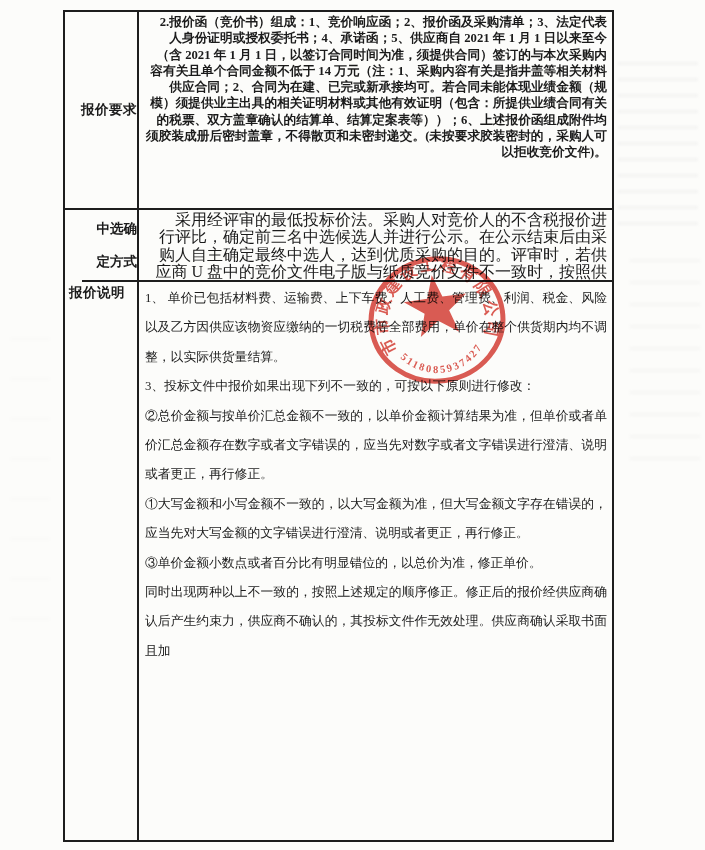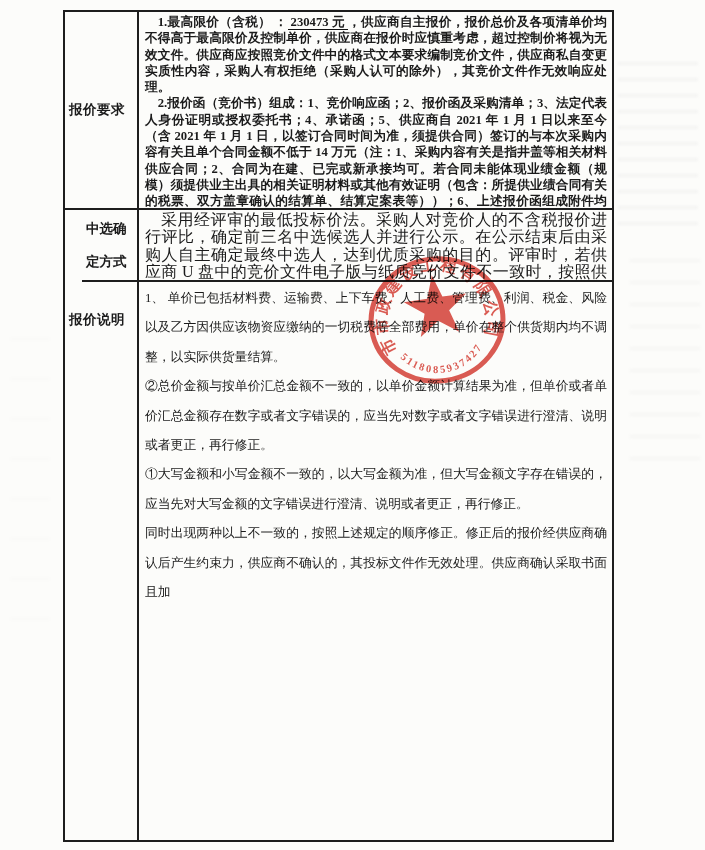--- a/index.html
+++ b/index.html
@@ -24,23 +24,23 @@
     display:grid;grid-template-columns:74px 1fr;grid-template-rows:198px 72px 1fr;
     background:transparent;
   }
   .hcell,.ccell{box-sizing:border-box;overflow:hidden;}
   .hcell{
     border-right:2px solid #1d1d1d;
     font-weight:700;font-size:13.5px;letter-spacing:.5px;
     display:flex;flex-direction:column;justify-content:center;
     padding-left:4px;line-height:22px;
   }
-  .r1 .hcell,.r1 .ccell,.r2 .hcell,.r2 .ccell{border-bottom:2px solid #1d1d1d;}
+  .r1 .hcell,.r1 .ccell,.r2 .hcell,.r2 .ccell{border-bottom:2px solid #1d1d1d;text-align:right;}
   .hcell.h2{line-height:33px;letter-spacing:0;margin-left:17px;}
-  .hcell.h3{justify-content:flex-start;padding-top:27px;}
+  .hcell.h3{justify-content:flex-start;padding-top:0;}
   .ccell{padding:2px 5px 0 6px;text-align:justify;}
   .ccell p{margin:0;}
   .c1{font-size:12.7px;line-height:16.3px;font-weight:700;}
   .c1 p{text-indent:1em;}
   .c2{font-size:16px;line-height:17.3px;padding-top:1px;}
   .c2 p{text-indent:1em;}
   .c3{font-size:12.8px;line-height:29.4px;padding-top:2px;}
   .price-underline{border-bottom:1.2px solid #111;padding:0 3px;}
   
   .row{display:contents;}
@@ -58,38 +58,39 @@
 
 <div class="noise n1"></div>
 <div class="noise n2"></div>
 <div class="noise n3"></div>
 
 <div class="doc-table">
 
   <div class="row r1">
     <div class="hcell h1">报价要求</div>
     <div class="ccell c1">
-      <p><span>1.最高限价（含税） ：</span><span class="price-underline">230473 元</span><span>，供应商自主报价，报价总价及各项清单价均不得高于最高限价及控制单价，供应商在报价时应慎重考虑，超过控制价将视为无效文件。供应商应按照竞价文件中的格式文本要求编制竞价文件，供应商私自变更实质性内容，采购人有权拒绝（采购人认可的除外），其竞价文件作无效响应处理。</span></p>
       <p>2.报价函（竞价书）组成：1、竞价响应函；2、报价函及采购清单；3、法定代表人身份证明或授权委托书；4、承诺函；5、供应商自 2021 年 1 月 1 日以来至今（含 2021 年 1 月 1 日，以签订合同时间为准，须提供合同）签订的与本次采购内容有关且单个合同金额不低于 14 万元（注：1、采购内容有关是指井盖等相关材料供应合同；2、合同为在建、已完或新承接均可。若合同未能体现业绩金额（规模）须提供业主出具的相关证明材料或其他有效证明（包含：所提供业绩合同有关的税票、双方盖章确认的结算单、结算定案表等））；6、上述报价函组成附件均须胶装成册后密封盖章，不得散页和未密封递交。(未按要求胶装密封的，采购人可以拒收竞价文件)。</p>
     </div>
   </div>
 
   <div class="row r2">
     <div class="hcell h2">中选确定方式</div>
     <div class="ccell c2">
       <p>采用经评审的最低投标价法。采购人对竞价人的不含税报价进行评比，确定前三名中选候选人并进行公示。在公示结束后由采购人自主确定最终中选人，达到优质采购的目的。评审时，若供应商 U 盘中的竞价文件电子版与纸质竞价文件不一致时，按照供应商提交的纸质竞价文件进行评比。</p>
     </div>
   </div>
 
   <div class="row r3">
     <div class="hcell h3">报价说明</div>
     <div class="ccell c3">
       <p>1、 单价已包括材料费、运输费、上下车费、人工费、管理费、利润、税金、风险以及乙方因供应该物资应缴纳的一切税费等全部费用，单价在整个供货期内均不调整，以实际供货量结算。</p>
+      <p>3、投标文件中报价如果出现下列不一致的，可按以下原则进行修改：</p>
       <p>②总价金额与按单价汇总金额不一致的，以单价金额计算结果为准，但单价或者单价汇总金额存在数字或者文字错误的，应当先对数字或者文字错误进行澄清、说明或者更正，再行修正。</p>
       <p>①大写金额和小写金额不一致的，以大写金额为准，但大写金额文字存在错误的，应当先对大写金额的文字错误进行澄清、说明或者更正，再行修正。</p>
+      <p>③单价金额小数点或者百分比有明显错位的，以总价为准，修正单价。</p>
       <p>同时出现两种以上不一致的，按照上述规定的顺序修正。修正后的报价经供应商确认后产生约束力，供应商不确认的，其投标文件作无效处理。供应商确认采取书面且加</p>
     </div>
   </div>
 
 </div>
 
 <div class="stamp">
   <svg viewBox="-80 -80 160 160" xmlns="http://www.w3.org/2000/svg">
     <defs>
       <path id="arcTop" d="M -47 17 A 50 50 0 1 1 47 17" fill="none"></path>

